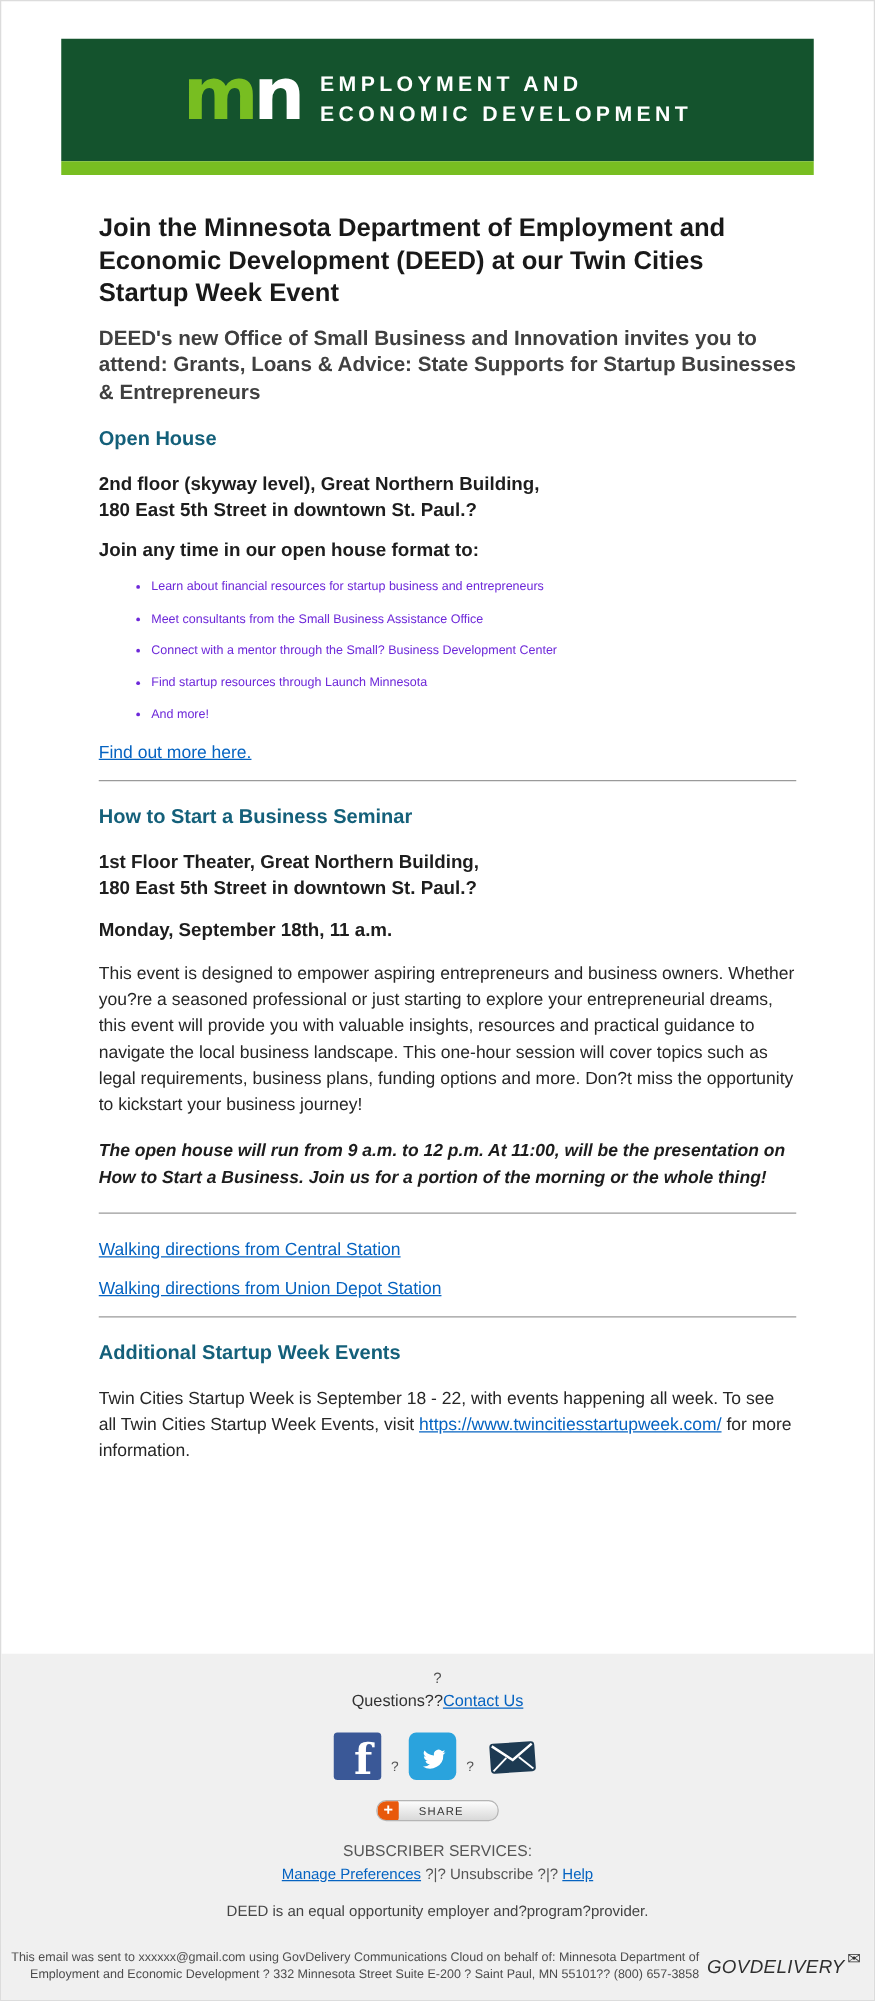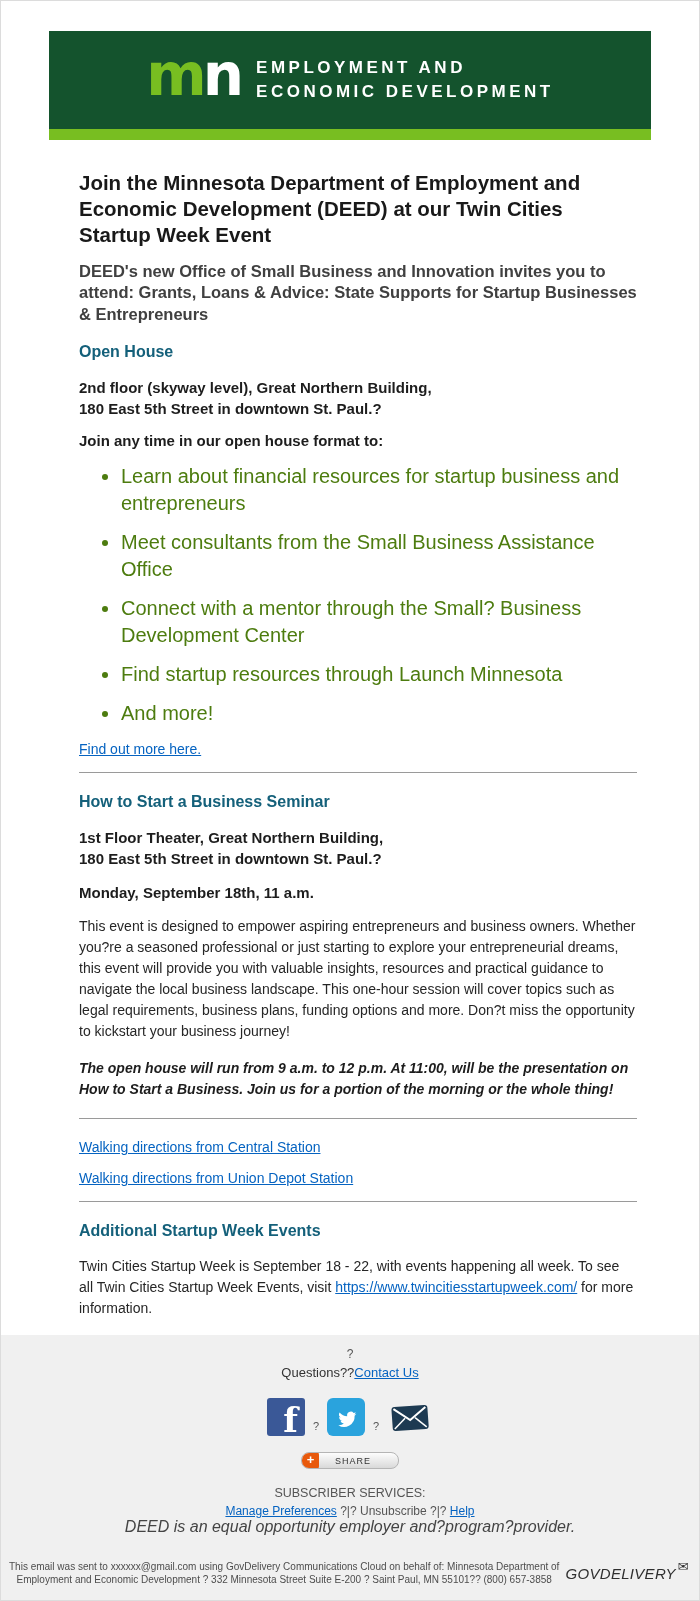--- a/index.html
+++ b/index.html
@@ -18,45 +18,45 @@
 
   
   .content { padding:30px 62px 0 78px; }
   h1 { font-size:20.5px; line-height:1.28; color:#191919; margin-bottom:12px; font-weight:bold; }
   h2 { font-size:16.5px; color:#404040; line-height:1.3; margin-bottom:18px; font-weight:bold; }
   h3 { font-size:16px; color:#14607a; margin:4px 0 16px 0; font-weight:bold; }
   .bold-block { font-weight:bold; font-size:15px; line-height:1.4; margin-bottom:13px; color:#1d1d1d; }
   .intro { font-weight:bold; font-size:15px; margin-bottom:10px; color:#1d1d1d; }
   .body-text { font-size:14px; line-height:1.5; margin-bottom:16px; color:#262626; }
   ul.bullets { list-style:disc; padding-left:42px; margin:14px 0 6px 0; }
-  ul.bullets li { font-size:20px; margin-bottom:12px; line-height:1.35; color:#4d7c0f; }
+  ul.bullets li { font-size:10px; margin-bottom:12px; line-height:1.35; color:#6d28d9; }
   a.lnk { color:#0563c1; text-decoration:underline; cursor:pointer; }
   .link-line { font-size:14px; margin:14px 0 15px 0; }
   .rule { border:none; border-top:1px solid #9a9a9a; height:0; margin:14px 0 20px 0; }
   .note { font-weight:bold; font-style:italic; font-size:14px; line-height:1.5; margin:2px 0 18px 0; color:#1d1d1d; }
 
   
   .footer { margin-top:auto; background:#f0f0f0; padding-top:12px; text-align:center; }
   .stray { font-size:12px; color:#555; }
   .questions { font-size:13px; color:#333; margin-top:4px; }
   .social { display:flex; align-items:flex-end; justify-content:center; gap:8px; margin-top:14px; height:42px; }
   .icon-fb { width:38px; height:38px; background:#3a5897; border-radius:3px; color:#fff; font-weight:bold; font-size:34px; line-height:44px; text-align:right; padding-right:7px; overflow:hidden; font-family:"DejaVu Serif", serif; cursor:pointer; }
   .icon-tw { width:38px; height:38px; background:#2aa3dd; border-radius:6px; display:flex; align-items:center; justify-content:center; cursor:pointer; }
   .icon-env { width:46px; height:38px; display:flex; align-items:center; justify-content:center; cursor:pointer; }
   .sep { font-size:11px; color:#555; padding-bottom:4px; }
   .share-wrap { margin-top:16px; display:flex; justify-content:center; }
   .share-btn { display:flex; align-items:center; width:98px; height:17px; border:1px solid #b5b5b5; border-radius:8px; background:linear-gradient(#fdfdfd,#d9d9d9); cursor:pointer; overflow:hidden; }
   .share-ico { width:17px; height:17px; background:#e8590c; color:#fff; font-weight:bold; font-size:13px; line-height:16px; text-align:center; border-radius:3px; }
   .share-lbl { font-size:9px; font-weight:normal; letter-spacing:1px; color:#333; padding-left:16px; }
   .subs { font-size:12.5px; color:#555; margin-top:17px; }
   .prefs { font-size:12px; color:#555; margin-top:4px; }
-  .equal { font-size:16px; color:#444; font-style:italic; }
+  .equal { font-size:12px; color:#444; margin-top:16px; }
 
   .bottom-bar { background:#f0f0f0; display:flex; justify-content:space-between; align-items:center; padding:24px 10px 14px 8px; }
-  .fine { font-size:10px; color:#4d4d4d; line-height:1.3; text-align:center; }
+  .fine { font-size:10px; color:#4d4d4d; line-height:1.3; text-align:right; }
   .gd-logo { display:inline-flex; align-items:flex-start; font-weight:normal; font-style:italic; font-size:15px; color:#2f2f2f; letter-spacing:0.3px; cursor:pointer; }
   .gd-env { font-style:normal; font-size:13px; margin-left:2px; transform:translateY(-6px); }
 </style>
 </head>
 <body>
 
 <div class="email">
 
   <div class="banner-wrap">
     <div class="banner">

